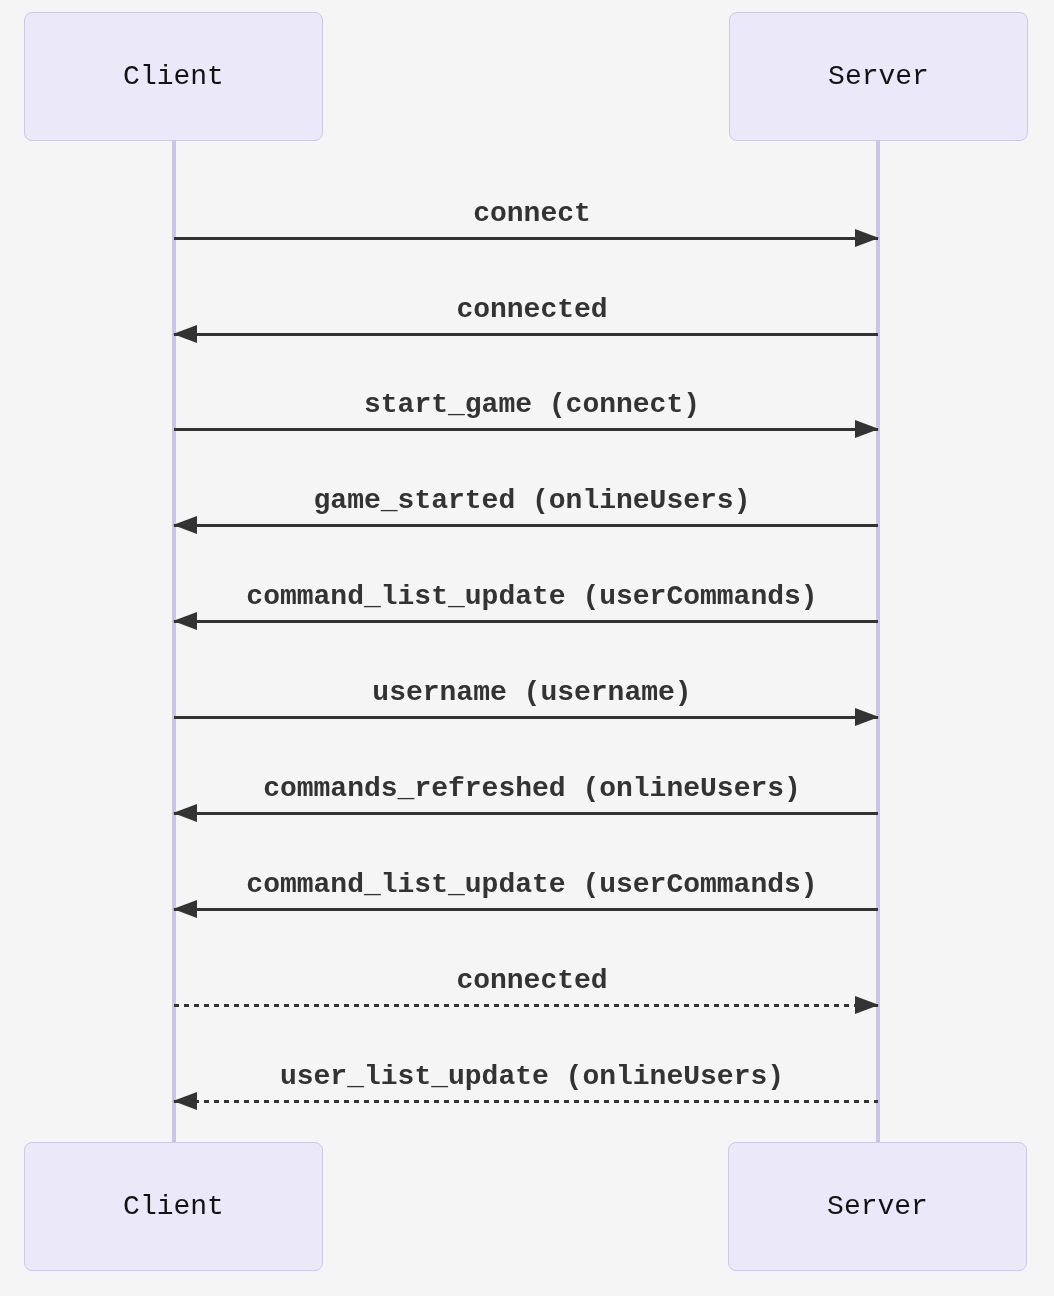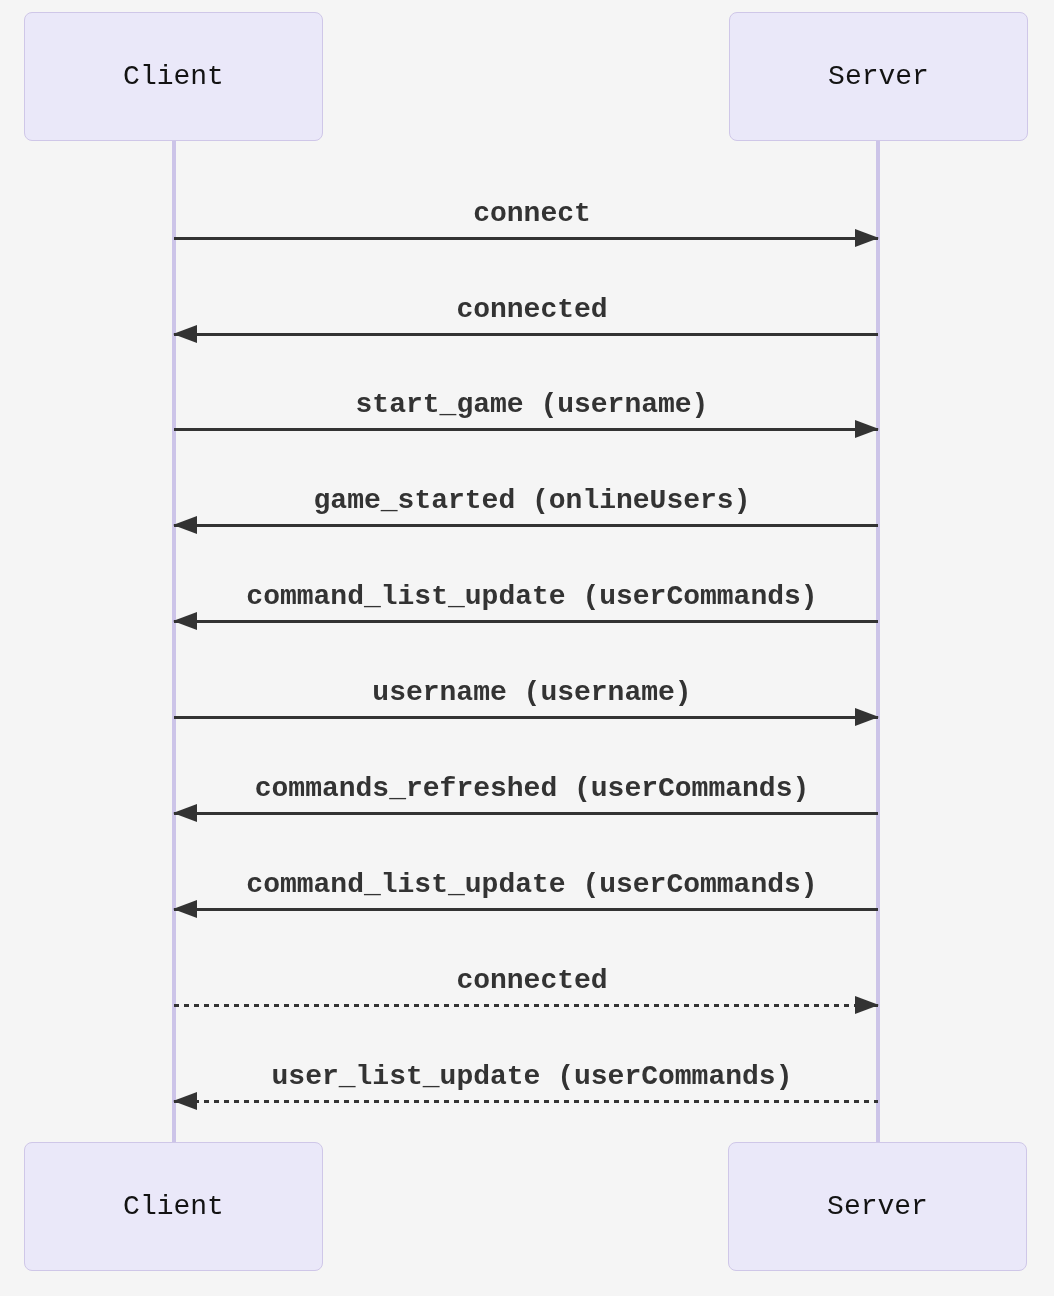--- a/index.html
+++ b/index.html
@@ -110,21 +110,21 @@
     <div class="arrowhead right"></div>
   </div>
 
   <div class="message solid" style="top:334px">
     <div class="msg-label">connected</div>
     <div class="msg-line"></div>
     <div class="arrowhead left"></div>
   </div>
 
   <div class="message solid" style="top:429px">
-    <div class="msg-label">start_game (username)</div>
+    <div class="msg-label">start_game (connect)</div>
     <div class="msg-line"></div>
     <div class="arrowhead right"></div>
   </div>
 
   <div class="message solid" style="top:525px">
     <div class="msg-label">game_started (onlineUsers)</div>
     <div class="msg-line"></div>
     <div class="arrowhead left"></div>
   </div>
 
@@ -134,39 +134,39 @@
     <div class="arrowhead left"></div>
   </div>
 
   <div class="message solid" style="top:717px">
     <div class="msg-label">username (username)</div>
     <div class="msg-line"></div>
     <div class="arrowhead right"></div>
   </div>
 
   <div class="message solid" style="top:813px">
-    <div class="msg-label">commands_refreshed (userCommands)</div>
+    <div class="msg-label">commands_refreshed (onlineUsers)</div>
     <div class="msg-line"></div>
     <div class="arrowhead left"></div>
   </div>
 
   <div class="message solid" style="top:909px">
     <div class="msg-label">command_list_update (userCommands)</div>
     <div class="msg-line"></div>
     <div class="arrowhead left"></div>
   </div>
 
   <div class="message dashed" style="top:1005px">
     <div class="msg-label">connected</div>
     <div class="msg-line"></div>
     <div class="arrowhead right"></div>
   </div>
 
   <div class="message dashed" style="top:1101px">
-    <div class="msg-label">user_list_update (userCommands)</div>
+    <div class="msg-label">user_list_update (onlineUsers)</div>
     <div class="msg-line"></div>
     <div class="arrowhead left"></div>
   </div>
 
   <div class="actor actor-client-bot">
     <span>Client</span>
   </div>
   <div class="actor actor-server-bot">
     <span>Server</span>
   </div>

